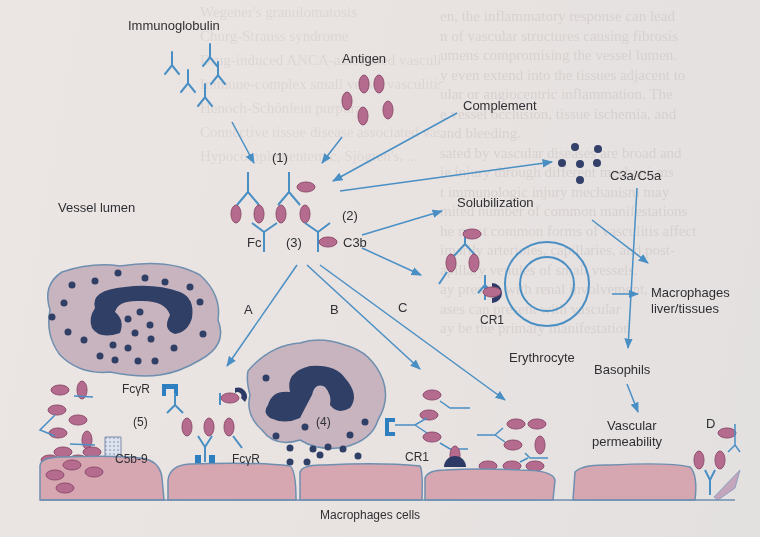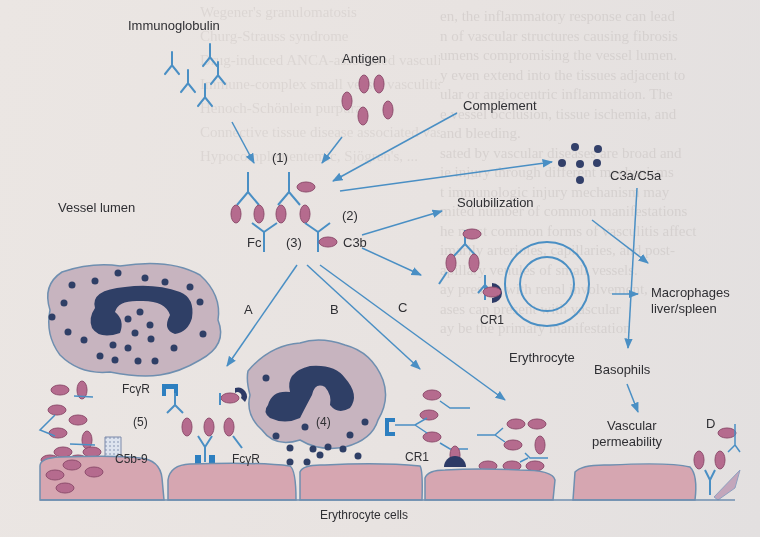--- a/index.html
+++ b/index.html
@@ -279,29 +279,29 @@
   <div class="lbl" style="left:58px;top:200px">Vessel lumen</div>
   <div class="lbl" style="left:272px;top:150px">(1)</div>
   <div class="lbl" style="left:342px;top:208px">(2)</div>
   <div class="lbl" style="left:247px;top:235px">Fc</div>
   <div class="lbl" style="left:286px;top:235px">(3)</div>
   <div class="lbl" style="left:343px;top:235px">C3b</div>
   <div class="lbl" style="left:457px;top:195px">Solubilization</div>
   <div class="lbl sm" style="left:480px;top:313px">CR1</div>
   <div class="lbl" style="left:509px;top:350px">Erythrocyte</div>
   <div class="lbl" style="left:651px;top:285px">Macrophages</div>
-  <div class="lbl" style="left:651px;top:301px">liver/spleen</div>
+  <div class="lbl" style="left:651px;top:301px">liver/tissues</div>
   <div class="lbl" style="left:594px;top:362px">Basophils</div>
   <div class="lbl" style="left:607px;top:418px">Vascular</div>
   <div class="lbl" style="left:592px;top:434px">permeability</div>
   <div class="lbl" style="left:244px;top:302px">A</div>
   <div class="lbl" style="left:330px;top:302px">B</div>
   <div class="lbl" style="left:398px;top:300px">C</div>
   <div class="lbl" style="left:706px;top:416px">D</div>
   <div class="lbl sm" style="left:122px;top:382px">FcγR</div>
   <div class="lbl sm" style="left:232px;top:452px">FcγR</div>
   <div class="lbl sm" style="left:133px;top:415px">(5)</div>
   <div class="lbl sm" style="left:316px;top:415px">(4)</div>
   <div class="lbl sm" style="left:115px;top:452px">C5b-9</div>
   <div class="lbl sm" style="left:405px;top:450px">CR1</div>
-  <div class="lbl sm" style="left:320px;top:508px">Erythrocyte cells</div>
+  <div class="lbl sm" style="left:320px;top:508px">Macrophages cells</div>
 
 </div>
 
 </body></html>

